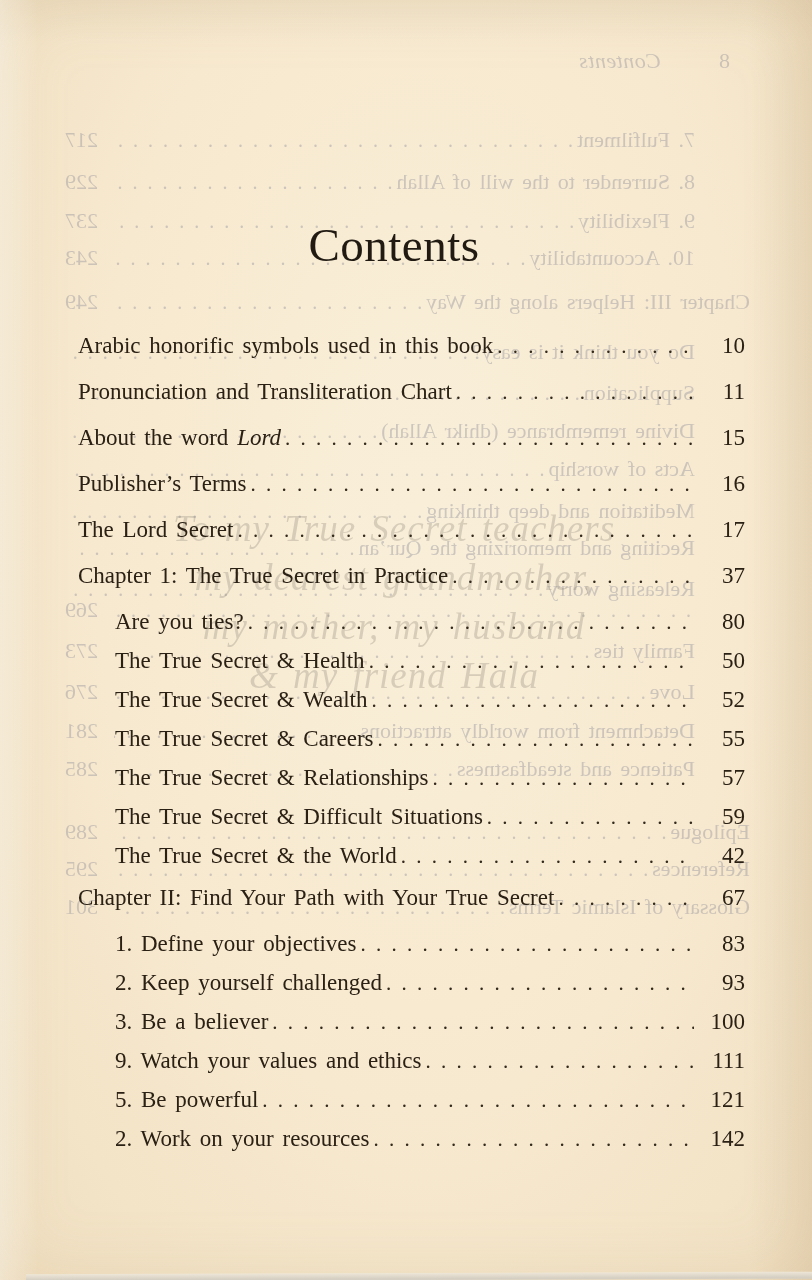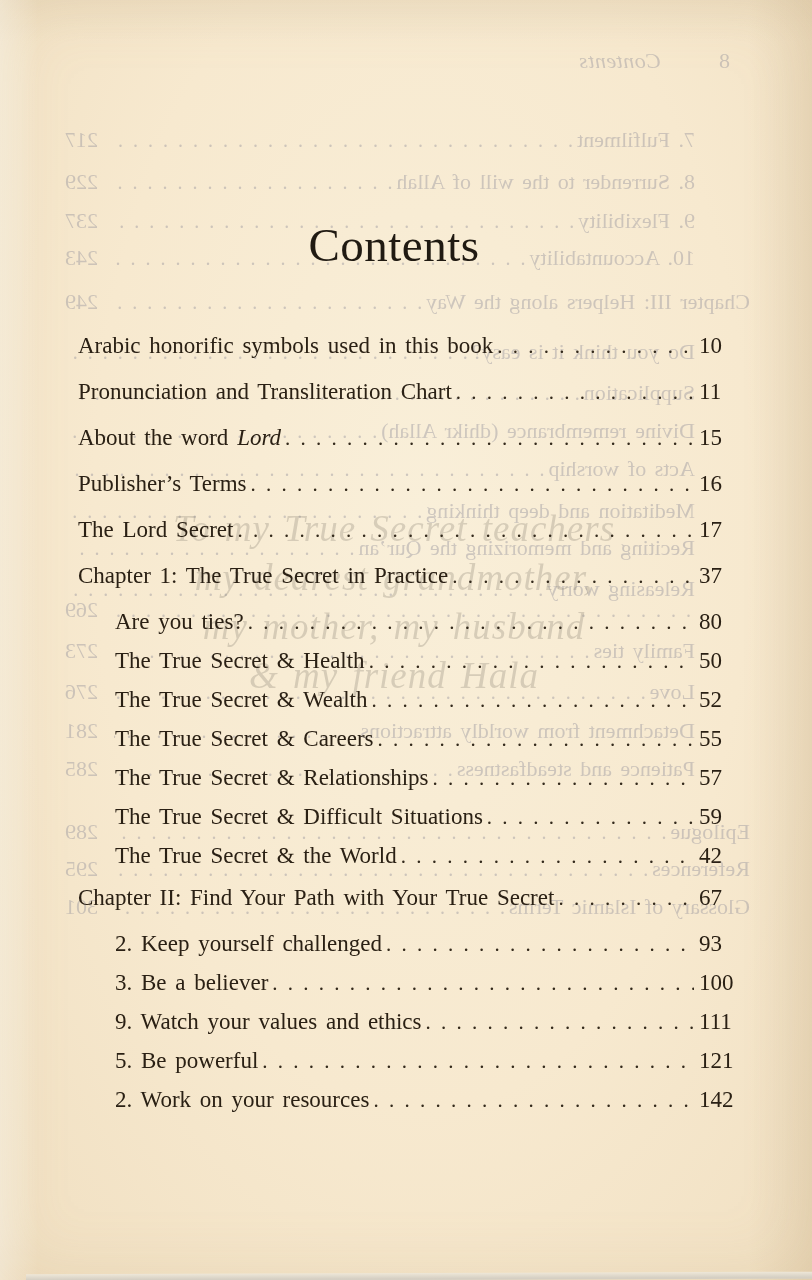--- a/index.html
+++ b/index.html
@@ -37,21 +37,21 @@
   }
   .trow.sub{padding-left:37px;margin-bottom:9px;}
   .trow.gap{margin-top:12px;}
   .tlabel{white-space:nowrap;}
   .tlabel em{}
   .dots{flex:1;overflow:hidden;white-space:nowrap;margin:0 5px 0 4px;}
   .dots::after{
     content:". . . . . . . . . . . . . . . . . . . . . . . . . . . . . . . . . . . . . . . . . . . . . . . . . . . . . . . . . . . . . . . . . . . . . . . . . . . . . . . .";
     font-size:21px;letter-spacing:1px;color:#342a1c;
   }
-  .pnum{white-space:nowrap;min-width:46px;text-align:left;}
+  .pnum{white-space:nowrap;min-width:46px;text-align:right;}
 
   
   .ghost-toc{
     position:absolute;left:65px;top:0;width:685px;height:1280px;
     transform:scaleX(-1);
     color:#8f8d99;opacity:0.40;
     pointer-events:none;
   }
   .grow{
     position:absolute;left:0;right:0;
@@ -267,20 +267,25 @@
         <span class="tlabel">The True Secret &amp; the World</span>
         <span class="dots"></span>
         <span class="pnum">42</span>
       </div>
       <div class="trow gap">
         <span class="tlabel">Chapter II: Find Your Path with Your True Secret</span>
         <span class="dots"></span>
         <span class="pnum">67</span>
       </div>
       <div class="trow sub">
+        <span class="tlabel">1. Define your objectives</span>
+        <span class="dots"></span>
+        <span class="pnum">83</span>
+      </div>
+      <div class="trow sub">
         <span class="tlabel">2. Keep yourself challenged</span>
         <span class="dots"></span>
         <span class="pnum">93</span>
       </div>
       <div class="trow sub">
         <span class="tlabel">3. Be a believer</span>
         <span class="dots"></span>
         <span class="pnum">100</span>
       </div>
       <div class="trow sub">

